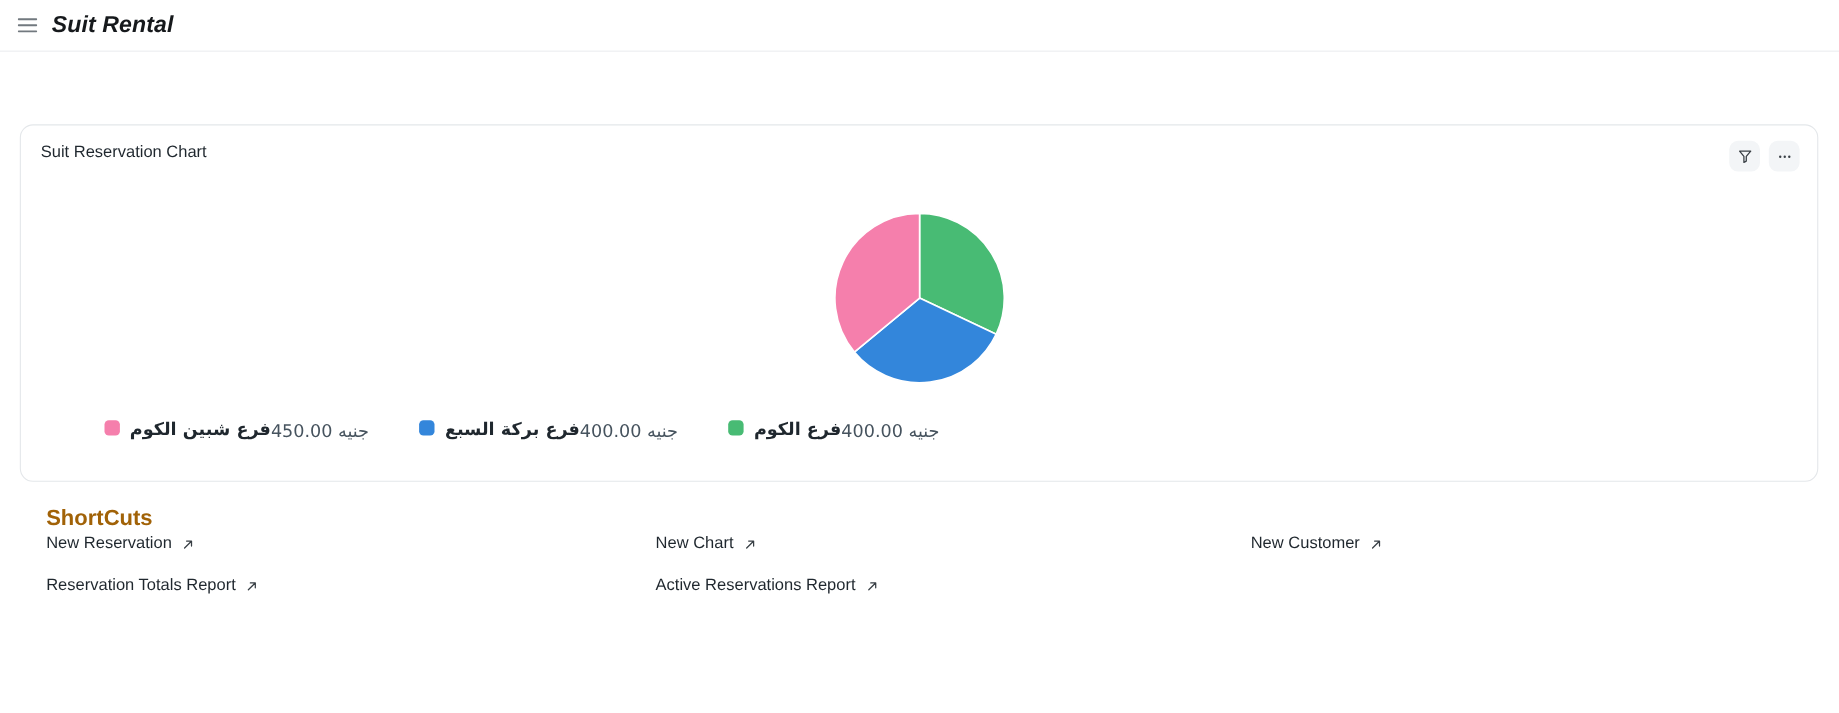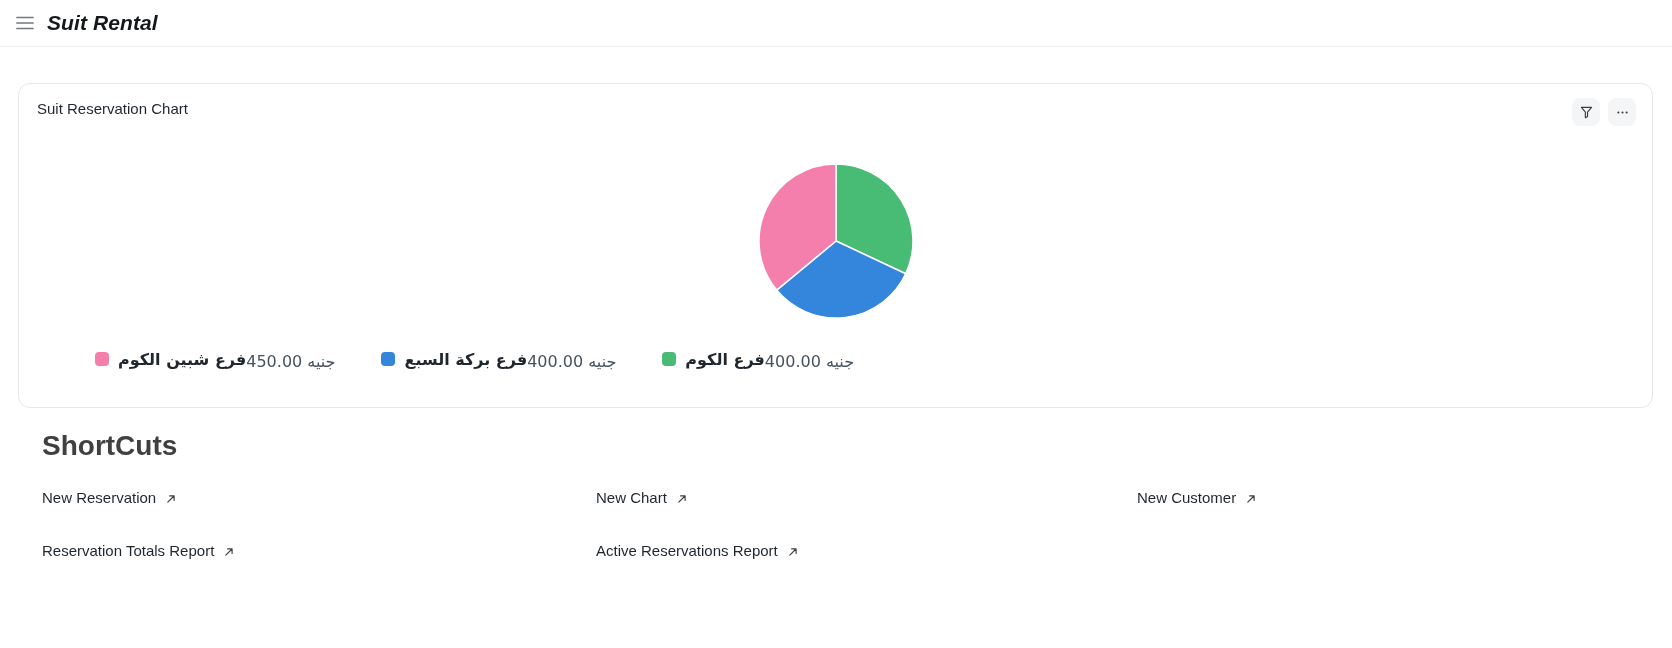--- a/index.html
+++ b/index.html
@@ -22,20 +22,21 @@
   .page-title { font-size: 21px; font-weight: 700; letter-spacing: .1px; color: #16191C; font-style: italic; }
 
   
   .page-body { padding: 36px 19px 0 18px; }
   .card {
     border: 1px solid #E4E7EA;
     border-radius: 12px;
     background: #fff;
     padding: 14px 16px 18px 16px;
     height: 325px;
+    margin-top: 30px;
   }
   .card-head { display: flex; align-items: flex-start; justify-content: space-between; }
   .card-title { font-size: 15px; font-weight: 400; color: #1F272E; padding-top: 2px; padding-left: 2px; }
   .card-actions { display: flex; gap: 8px; }
   .icon-btn {
     width: 28px; height: 28px;
     border: none; border-radius: 8px;
     background: #F3F5F7;
     display: flex; align-items: center; justify-content: center;
     cursor: pointer;
@@ -57,26 +58,25 @@
     white-space: nowrap;
   }
   .legend-value {
     font-family: "DejaVu Sans", sans-serif;
     font-size: 16px; color: #46535E; margin-top: 5px;
     white-space: nowrap;
   }
 
   
   .shortcuts { padding: 22px 24px 0 24px; }
-  .shortcuts-heading { font-size: 28px; font-weight: 700; color: #404040; }
+  .shortcuts-heading { font-size: 20px; font-weight: 700; color: #a16207; }
   .shortcut-grid {
-    margin-top: 25px;
     display: grid;
     grid-template-columns: 554px 541px 1fr;
-    row-gap: 32px;
+    row-gap: 17px;
   }
   .shortcut-link {
     display: flex; align-items: center; gap: 9px;
     font-size: 15px; color: #1F272E;
     cursor: pointer; width: max-content;
     line-height: 21px;
   }
   .shortcut-link svg { display: block; margin-top: 2px; }
 </style>
 </head>

